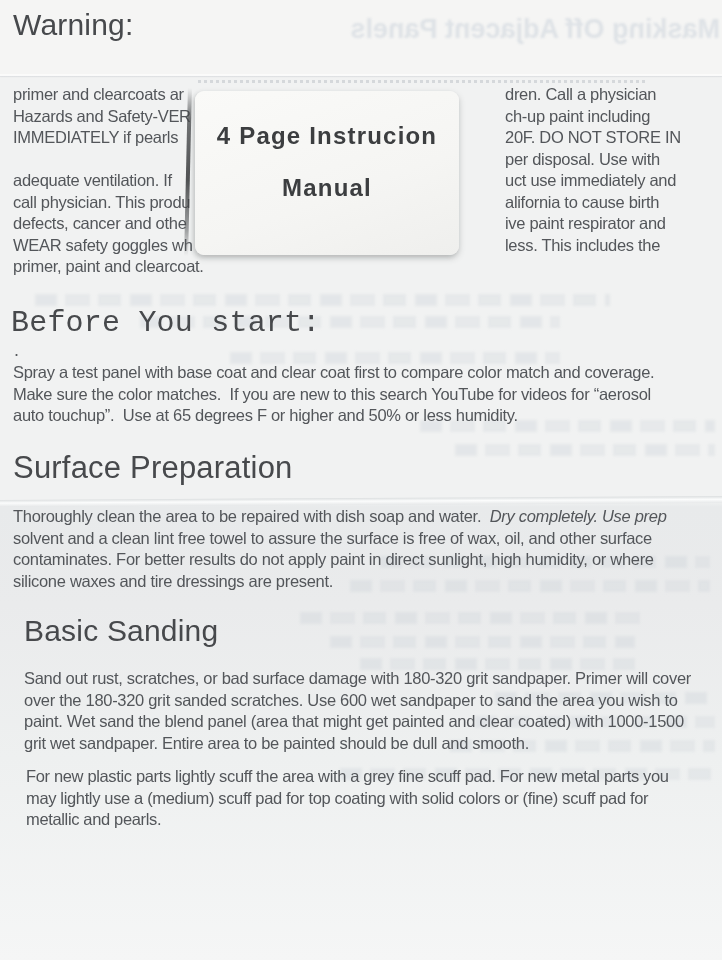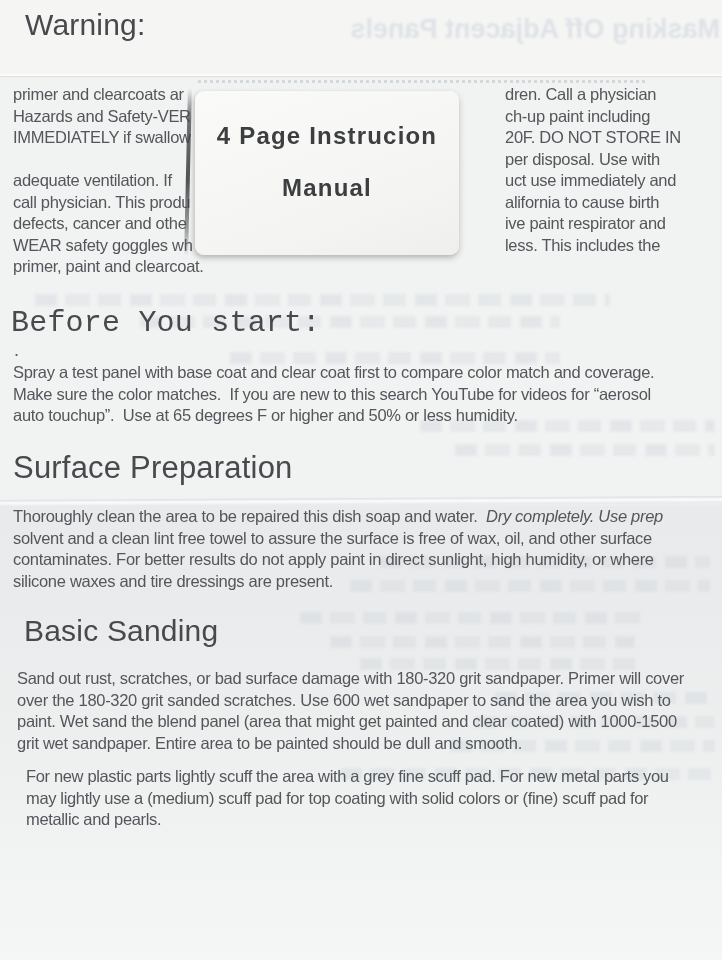--- a/index.html
+++ b/index.html
@@ -112,26 +112,26 @@
   <div class="smear" style="left:330px;top:636px;width:305px;"></div>
   <div class="smear" style="left:360px;top:658px;width:275px;"></div>
   <div class="smear" style="left:495px;top:692px;width:220px;"></div>
   <div class="smear" style="left:475px;top:716px;width:240px;"></div>
   <div class="smear" style="left:450px;top:740px;width:265px;"></div>
   <div class="smear" style="left:340px;top:768px;width:375px;"></div>
 
   <div class="top-crease"></div>
   <div class="fold-crease"></div>
 
-  <div class="heading" style="left:13px;top:8px;margin-left:12px;">Warning:</div>
+  <div class="heading" style="left:13px;top:8px;">Warning:</div>
 
   <div class="warning-rows">
     <div class="warn-row"><span>primer and clearcoats ar</span><span class="warn-right">dren. Call a physician</span></div>
     <div class="warn-row"><span>Hazards and Safety-VER</span><span class="warn-right">ch-up paint including</span></div>
-    <div class="warn-row"><span>IMMEDIATELY if swallow</span><span class="warn-right">20F. DO NOT STORE IN</span></div>
+    <div class="warn-row"><span>IMMEDIATELY if pearls</span><span class="warn-right">20F. DO NOT STORE IN</span></div>
     <div class="warn-row"><span class="warn-right">per disposal. Use with</span></div>
     <div class="warn-row"><span>adequate ventilation. If</span><span class="warn-right">uct use immediately and</span></div>
     <div class="warn-row"><span>call physician. This produ</span><span class="warn-right">alifornia to cause birth</span></div>
     <div class="warn-row"><span>defects, cancer and othe</span><span class="warn-right">ive paint respirator and</span></div>
     <div class="warn-row"><span>WEAR safety goggles wh</span><span class="warn-right">less. This includes the</span></div>
     <div class="warn-row"><span>primer, paint and clearcoat.</span><span class="warn-right"></span></div>
   </div>
 
   <div class="sticker-crease"></div>
   <div class="perforation"></div>
@@ -140,27 +140,27 @@
     <div class="sticker-line">Manual</div>
   </div>
 
   <div class="heading" style="left:11px;top:306px;font-family:Liberation Mono, monospace;">Before You start:</div>
   <div class="stray-dot">.</div>
   <div class="body-text" style="left:13px;top:362px;">Spray a test panel with base coat and clear coat first to compare color match and coverage.
 Make sure the color matches.  If you are new to this search YouTube for videos for “aerosol
 auto touchup”.  Use at 65 degrees F or higher and 50% or less humidity.</div>
 
   <div class="heading" style="left:13px;top:450px;font-size:31px;text-align:center;">Surface Preparation</div>
-  <div class="body-text" style="left:13px;top:506px;"><span>Thoroughly clean the area to be repaired this dish soap and water.  </span><span class="italic">Dry completely. Use prep</span><span>
+  <div class="body-text" style="left:13px;top:506px;"><span>Thoroughly clean the area to be repaired with dish soap and water.  </span><span class="italic">Dry completely. Use prep</span><span>
 solvent and a clean lint free towel to assure the surface is free of wax, oil, and other surface
 contaminates. For better results do not apply paint in direct sunlight, high humidity, or where
 silicone waxes and tire dressings are present.</span></div>
 
   <div class="heading" style="left:24px;top:614px;">Basic Sanding</div>
-  <div class="body-text" style="left:17px;top:668px;">Sand out rust, scratches, or bad surface damage with 180-320 grit sandpaper. Primer will cover
+  <div class="body-text" style="left:24px;top:668px;">Sand out rust, scratches, or bad surface damage with 180-320 grit sandpaper. Primer will cover
 over the 180-320 grit sanded scratches. Use 600 wet sandpaper to sand the area you wish to
 paint. Wet sand the blend panel (area that might get painted and clear coated) with 1000-1500
 grit wet sandpaper. Entire area to be painted should be dull and smooth.</div>
   <div class="body-text" style="left:26px;top:766px;letter-spacing:-0.35px;">For new plastic parts lightly scuff the area with a grey fine scuff pad. For new metal parts you
 may lightly use a (medium) scuff pad for top coating with solid colors or (fine) scuff pad for
 metallic and pearls.</div>
 
 </div>
 
 </body></html>

